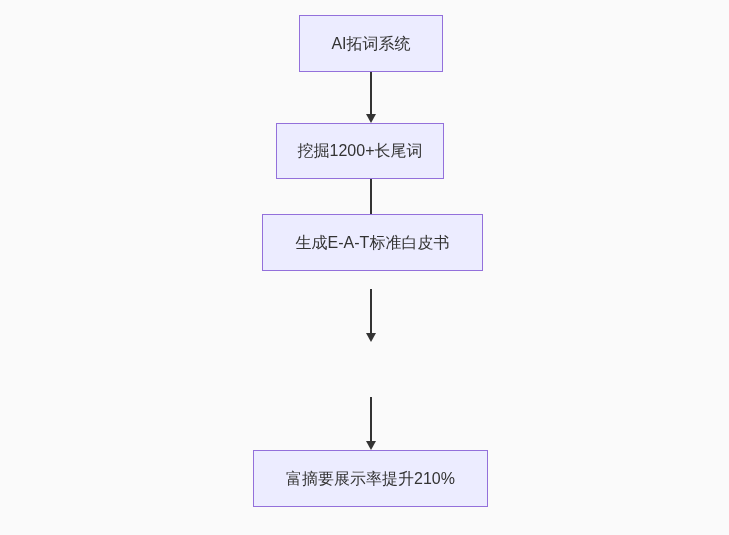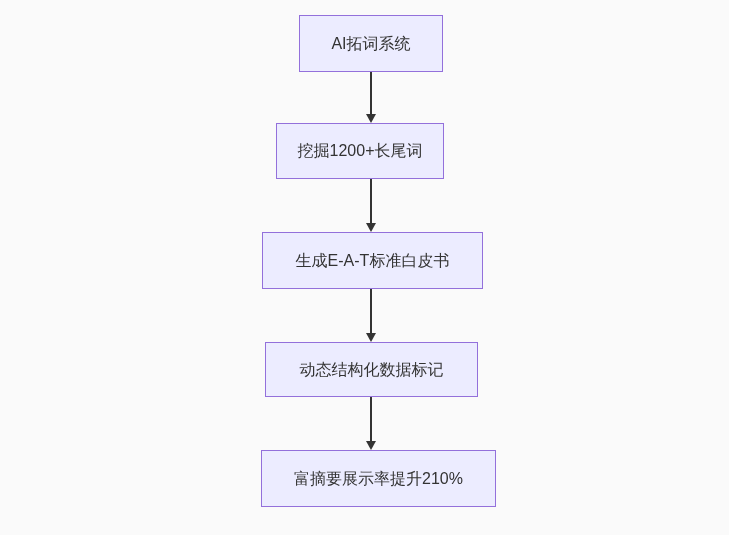--- a/index.html
+++ b/index.html
@@ -28,23 +28,23 @@
     font-size: 16px;
     line-height: 1;
     display: flex;
     align-items: center;
     justify-content: center;
     text-align: center;
     white-space: nowrap;
   }
   .node-1 { left: 299px; top: 15px;  width: 144px; height: 57px; }
   .node-2 { left: 276px; top: 123px; width: 168px; height: 56px; }
-  .node-3 { left: 262px; top: 232px; width: 221px; height: 57px; }
+  .node-3 { left: 262px; top: 214px; width: 221px; height: 57px; }
   .node-4 { left: 265px; top: 342px; width: 213px; height: 55px; }
-  .node-5 { left: 253px; top: 450px; width: 235px; height: 57px; margin-left: 8px; }
+  .node-5 { left: 253px; top: 450px; width: 235px; height: 57px; }
 
   .flow-arrow {
     position: absolute;
     left: 364px;
     width: 14px;
   }
   .arrow-1 { top: 72px;  height: 51px; }
   .arrow-2 { top: 179px; height: 53px; }
   .arrow-3 { top: 289px; height: 53px; }
   .arrow-4 { top: 397px; height: 53px; }
@@ -93,23 +93,20 @@
 
   <div class="flow-node node-3">
     <span>生成E-A-T标准白皮书</span>
   </div>
 
   <div class="flow-arrow arrow-3">
     <div class="arrow-line"></div>
     <div class="arrow-head"></div>
   </div>
 
-  <div class="flow-node node-4">
-    <span>动态结构化数据标记</span>
-  </div>
 
   <div class="flow-arrow arrow-4">
     <div class="arrow-line"></div>
     <div class="arrow-head"></div>
   </div>
 
   <div class="flow-node node-5">
     <span>富摘要展示率提升210%</span>
   </div>
 

